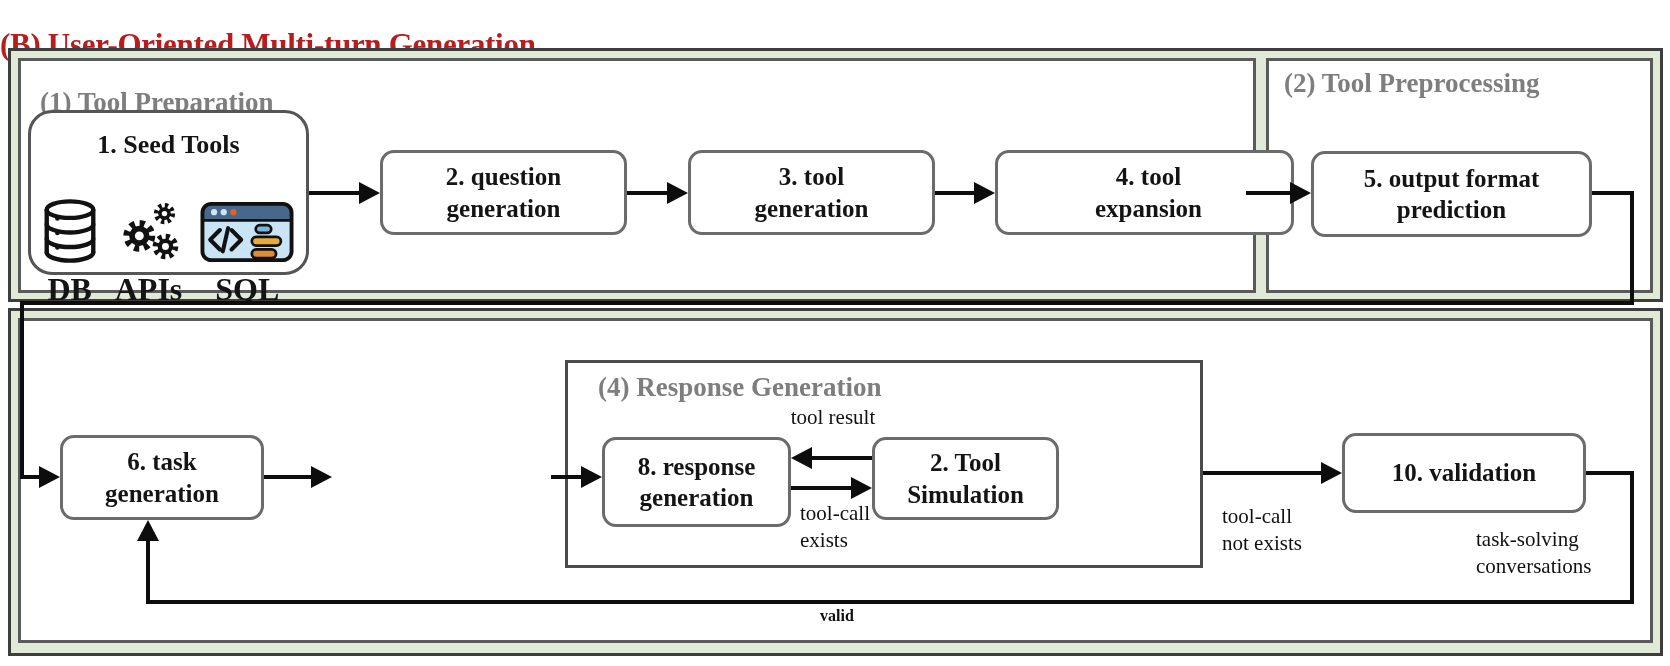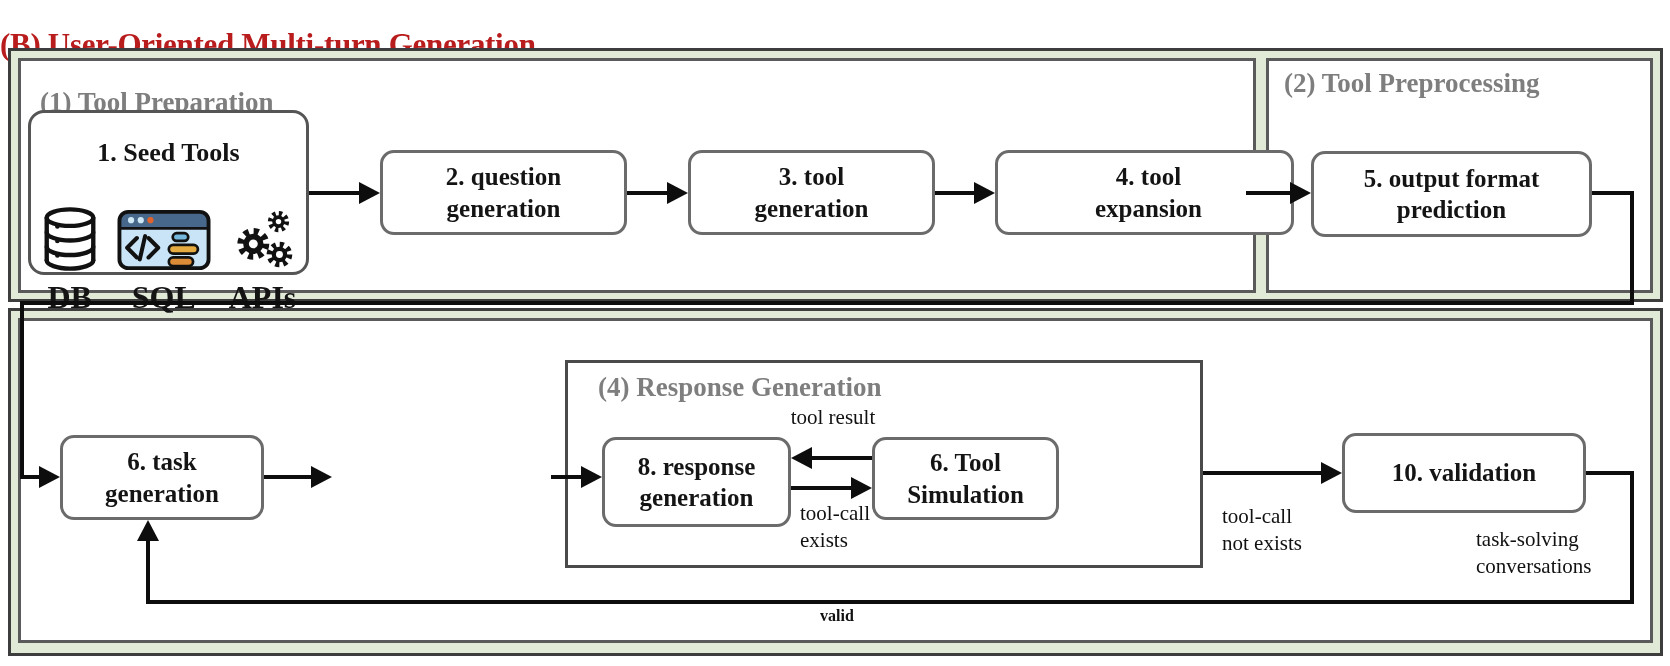--- a/index.html
+++ b/index.html
@@ -10,21 +10,21 @@
 
   .green-box{position:absolute;background:#e0ead6;border:3px solid #3d3d3d;box-sizing:border-box;z-index:0;}
   .section{position:absolute;background:#ffffff;border:3px solid #5a5a5a;box-sizing:border-box;z-index:1;}
   .section-label{position:absolute;font-size:27px;font-weight:bold;color:#7e7e7e;z-index:2;white-space:nowrap;}
 
   .node{position:absolute;background:#ffffff;border:3px solid #6b6b6b;border-radius:14px;box-sizing:border-box;
         display:flex;align-items:center;justify-content:center;text-align:center;
         font-size:25px;font-weight:bold;line-height:1.26;white-space:pre-line;z-index:2;}
   .node.red{border-color:#e8301d;border-radius:16px;}
 
-  .seed{border-radius:16px;border-color:#555555;flex-direction:column;justify-content:flex-start;padding-top:24px;}
+  .seed{border-radius:24px;border-color:#555555;flex-direction:column;justify-content:flex-start;padding-top:16px;}
   .seed-title{font-size:26px;font-weight:bold;}
   .seed-row{display:flex;align-items:flex-end;gap:16px;margin-top:6px;}
   .seed-col{display:flex;flex-direction:column;align-items:center;}
   .seed-col .lbl{font-size:32px;font-weight:bold;margin-top:2px;line-height:1;}
 
   .line{position:absolute;background:#0d0d0d;z-index:3;}
   .ah{position:absolute;width:0;height:0;z-index:3;}
   .ah-r{border-top:11px solid transparent;border-bottom:11px solid transparent;border-left:21px solid #0d0d0d;}
   .ah-l{border-top:11px solid transparent;border-bottom:11px solid transparent;border-right:21px solid #0d0d0d;}
   .ah-u{border-left:11px solid transparent;border-right:11px solid transparent;border-bottom:21px solid #0d0d0d;}
@@ -68,74 +68,74 @@
             </g>
             <circle cx="16" cy="20" r="2.4" fill="#111"></circle>
             <circle cx="16" cy="35" r="2.4" fill="#111"></circle>
             <circle cx="16" cy="50" r="2.4" fill="#111"></circle>
           </svg>
         </span>
         <div class="lbl">DB</div>
       </div>
       <div class="seed-col">
         <span>
+          <svg width="60" height="62" viewBox="0 0 62 64">
+            <g>
+              <circle cx="21" cy="36" r="13" fill="none" stroke="#111" stroke-width="7" stroke-dasharray="5.2 5"></circle>
+              <circle cx="21" cy="36" r="10.5" fill="#111"></circle>
+              <circle cx="21" cy="36" r="4.6" fill="#fff"></circle>
+              <circle cx="47" cy="13" r="8" fill="none" stroke="#111" stroke-width="6" stroke-dasharray="3.2 3.1"></circle>
+              <circle cx="47" cy="13" r="6.5" fill="#111"></circle>
+              <circle cx="47" cy="13" r="2.8" fill="#fff"></circle>
+              <circle cx="48" cy="47" r="10" fill="none" stroke="#111" stroke-width="6.5" stroke-dasharray="4 3.85"></circle>
+              <circle cx="48" cy="47" r="8" fill="#111"></circle>
+              <circle cx="48" cy="47" r="3.6" fill="#fff"></circle>
+            </g>
+          </svg>
+        </span>
+        <div class="lbl">APIs</div>
+      </div>
+      <div class="seed-col">
+        <span>
           <svg width="98" height="62" viewBox="0 0 98 64">
             <rect x="3" y="3" width="92" height="58" rx="9" fill="#c9e4f6"></rect>
             <path d="M12,3 H86 A9,9 0 0 1 95,12 V20 H3 V12 A9,9 0 0 1 12,3 Z" fill="#47688a"></path>
             <rect x="3" y="3" width="92" height="58" rx="9" fill="none" stroke="#111" stroke-width="4"></rect>
             <line x1="3" y1="20" x2="95" y2="20" stroke="#111" stroke-width="3"></line>
             <circle cx="15" cy="11.5" r="3.2" fill="#cde7f5"></circle>
             <circle cx="25" cy="11.5" r="3.2" fill="#cde7f5"></circle>
             <circle cx="35" cy="11.5" r="3.2" fill="#e2622b"></circle>
             <g fill="none" stroke="#111" stroke-width="4.2" stroke-linecap="round" stroke-linejoin="round">
               <polyline points="21,30 11,40 21,50"></polyline>
               <line x1="29.5" y1="28" x2="24" y2="52"></line>
               <polyline points="33,30 43,40 33,50"></polyline>
             </g>
             <rect x="58" y="25" width="16" height="8" rx="4" fill="#74b8dd" stroke="#111" stroke-width="2.8"></rect>
             <rect x="54" y="37" width="30" height="9" rx="4.5" fill="#e5ab41" stroke="#111" stroke-width="2.8"></rect>
             <rect x="54" y="50" width="25" height="9" rx="4.5" fill="#dc8b36" stroke="#111" stroke-width="2.8"></rect>
           </svg>
         </span>
         <div class="lbl">SQL</div>
       </div>
-      <div class="seed-col">
-        <span>
-          <svg width="60" height="62" viewBox="0 0 62 64">
-            <g>
-              <circle cx="21" cy="36" r="13" fill="none" stroke="#111" stroke-width="7" stroke-dasharray="5.2 5"></circle>
-              <circle cx="21" cy="36" r="10.5" fill="#111"></circle>
-              <circle cx="21" cy="36" r="4.6" fill="#fff"></circle>
-              <circle cx="47" cy="13" r="8" fill="none" stroke="#111" stroke-width="6" stroke-dasharray="3.2 3.1"></circle>
-              <circle cx="47" cy="13" r="6.5" fill="#111"></circle>
-              <circle cx="47" cy="13" r="2.8" fill="#fff"></circle>
-              <circle cx="48" cy="47" r="10" fill="none" stroke="#111" stroke-width="6.5" stroke-dasharray="4 3.85"></circle>
-              <circle cx="48" cy="47" r="8" fill="#111"></circle>
-              <circle cx="48" cy="47" r="3.6" fill="#fff"></circle>
-            </g>
-          </svg>
-        </span>
-        <div class="lbl">APIs</div>
-      </div>
     </div>
   </div>
 
   <div class="node" style="left:380px;top:150px;width:247px;height:85px;">2. question
 generation</div>
   <div class="node" style="left:688px;top:150px;width:247px;height:85px;">3. tool
 generation</div>
   <div class="node" style="left:995px;top:150px;width:299px;height:85px;padding-left:8px;">4. tool
 expansion</div>
   <div class="node" style="left:1311px;top:151px;width:281px;height:86px;">5. output format
 prediction</div>
   <div class="node" style="left:60px;top:435px;width:204px;height:85px;">6. task
 generation</div>
   <div class="node" style="left:602px;top:437px;width:189px;height:90px;">8. response
 generation</div>
-  <div class="node" style="left:872px;top:437px;width:187px;height:83px;">6. Tool
+  <div class="node" style="left:872px;top:437px;width:187px;height:83px;">2. Tool
 Simulation</div>
   <div class="node" style="left:1342px;top:433px;width:244px;height:80px;">10. validation</div>
 
   <div class="line" style="left:309px;top:191px;width:51px;height:4px;"></div>
   <div class="ah ah-r" style="left:359px;top:182px;"></div>
 
   <div class="line" style="left:627px;top:191px;width:41px;height:4px;"></div>
   <div class="ah ah-r" style="left:667px;top:182px;"></div>
 
   <div class="line" style="left:935px;top:191px;width:40px;height:4px;"></div>

